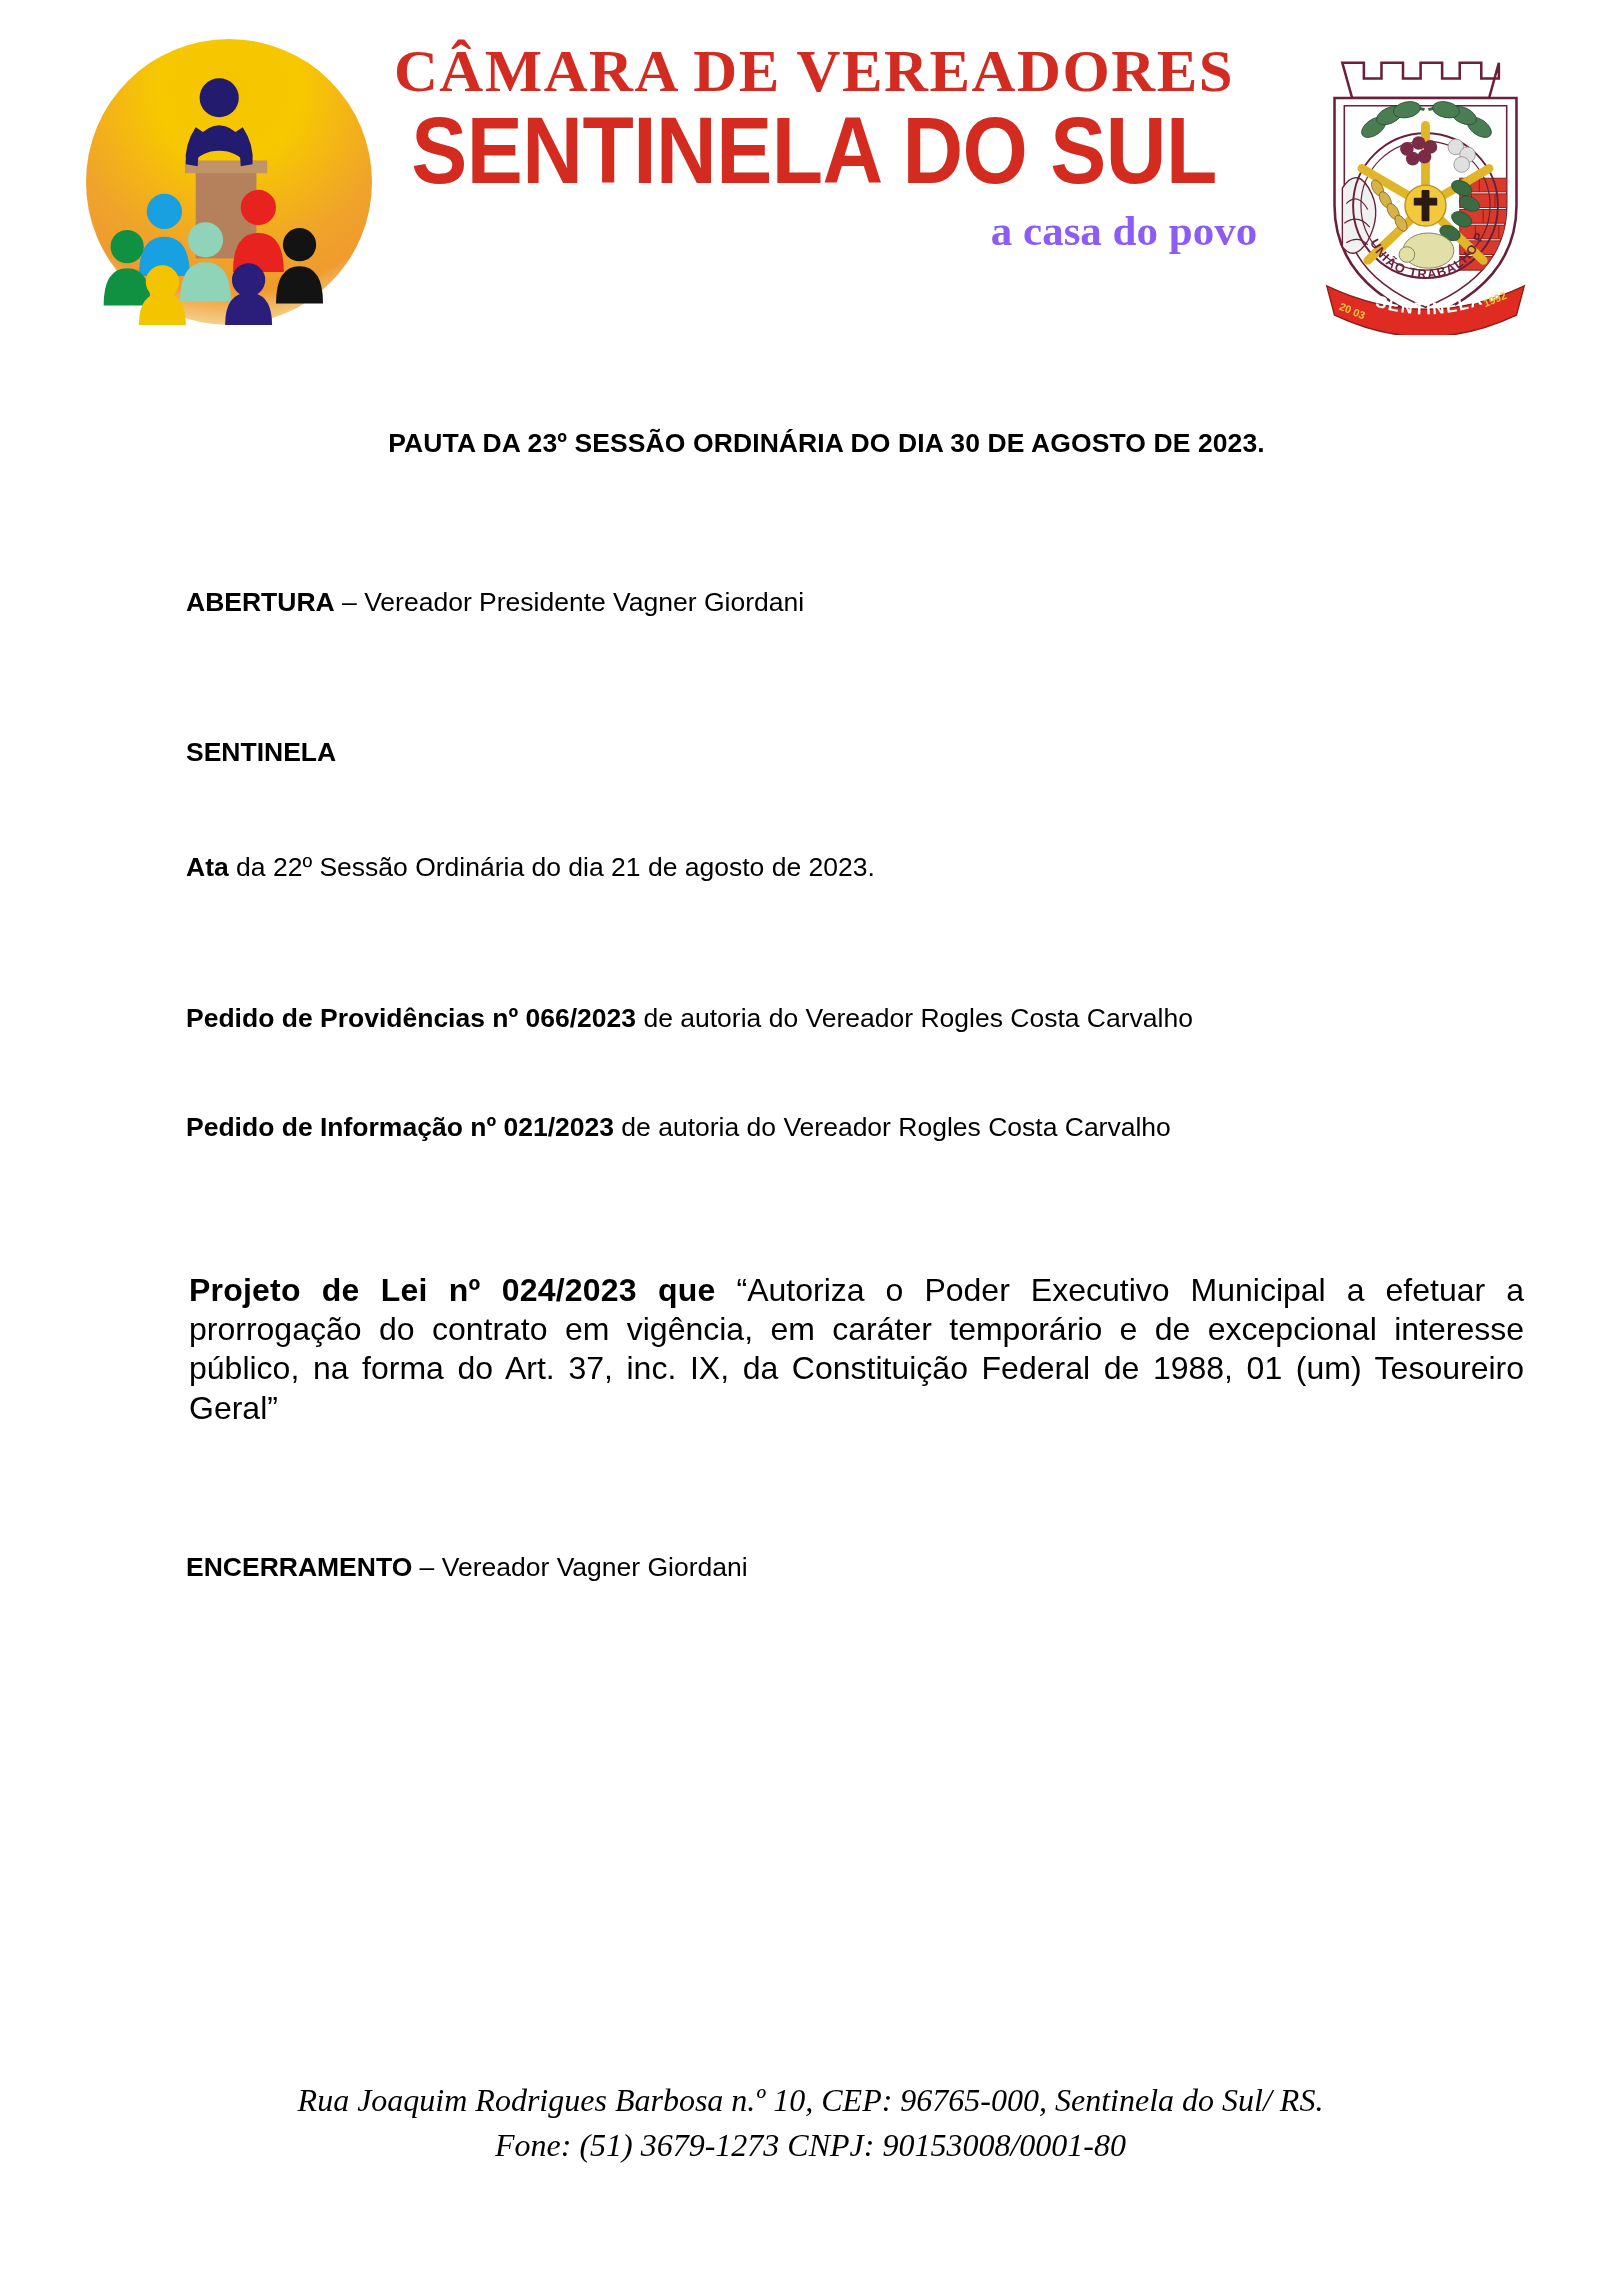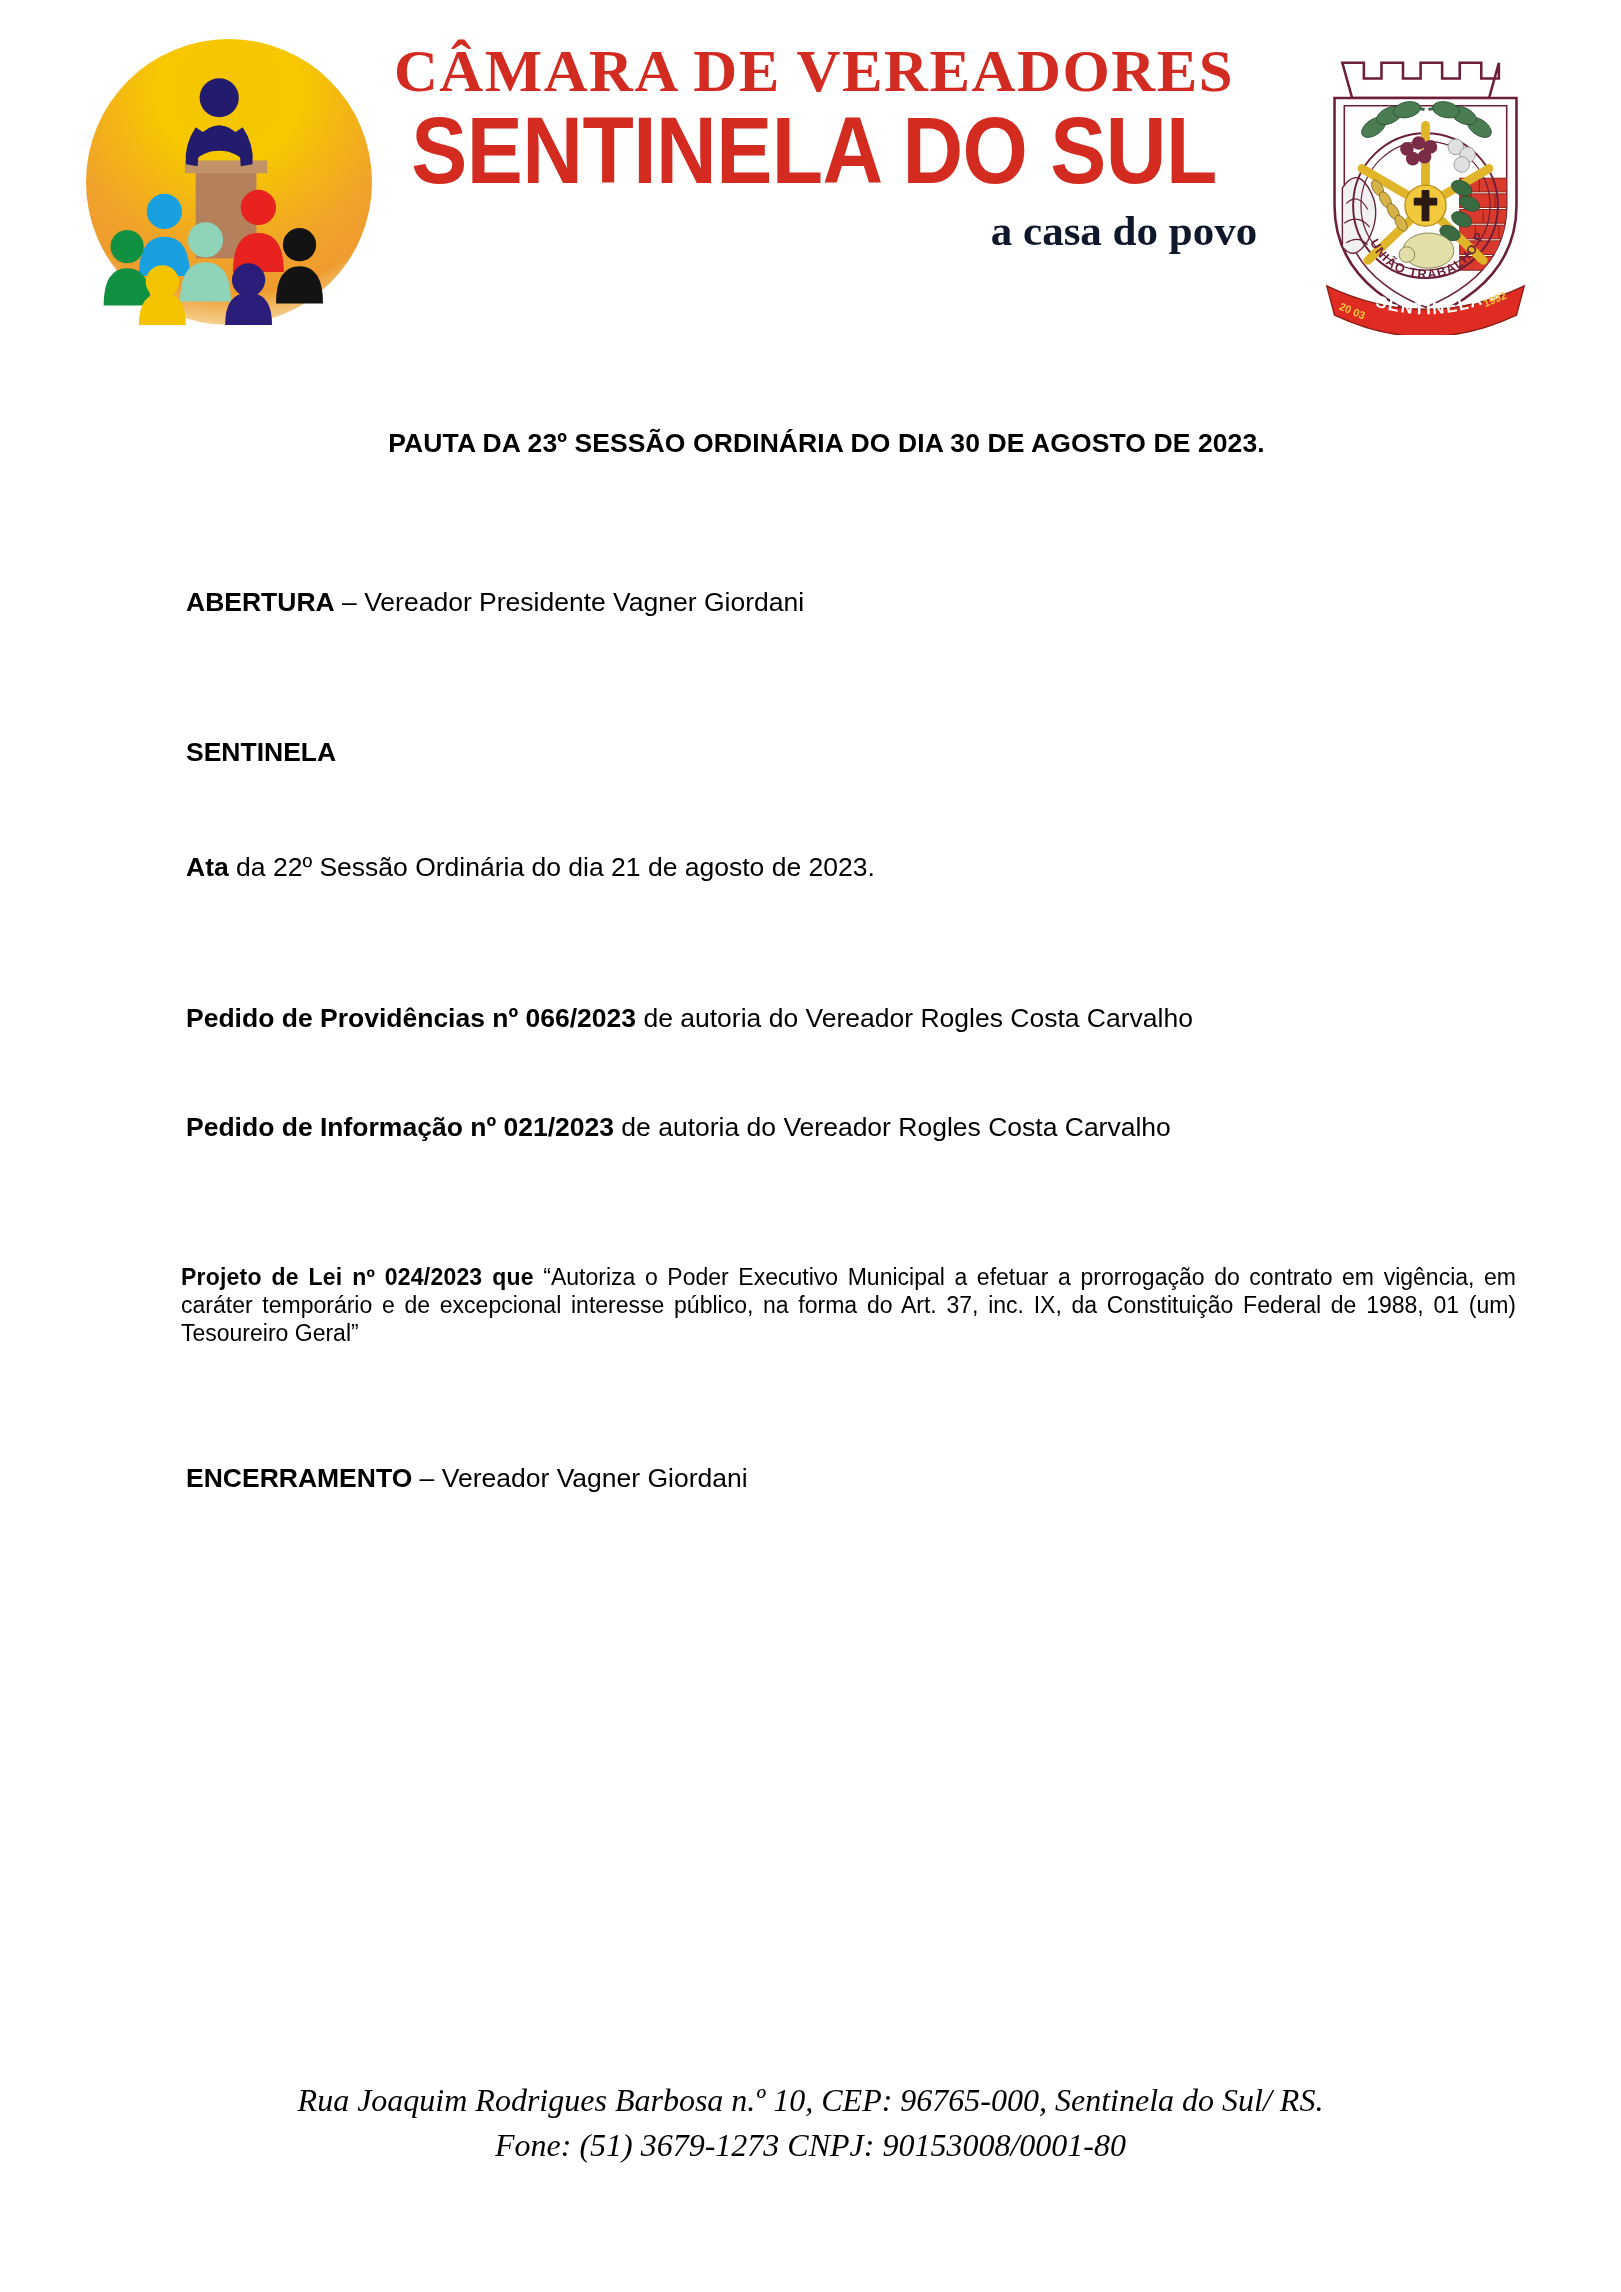--- a/index.html
+++ b/index.html
@@ -78,21 +78,21 @@
     line-height: 1.02;
     margin-top: 2px;
     white-space: nowrap;
     transform: scaleY(1.12);
     transform-origin: top center;
   }
   .wm-line3 {
     font-family: "Liberation Serif", serif;
     font-weight: 700;
     font-size: 43px;
-    color: #0f172a;
+    color: #8b5cf6;
     line-height: 1.1;
     margin-top: 17.6px;
     text-align: right;
     padding-right: 7.8px;
     white-space: nowrap;
   }
 
   
   .coat-of-arms {
     position: absolute;
@@ -132,23 +132,23 @@
   .para b { font-weight: 700; }
 
   .gap-abertura     { height: 92px; }
   .gap-expediente   { height: 56px; }
   .gap-providencias { height: 93px; }
   .gap-informacao   { height: 51px; }
   .gap-projeto      { height: 98px; }
   .gap-encerramento { height: 94px; }
 
   .para-justified {
-    font-size: 23px;
+    font-size: 32px;
     line-height: 1.23;
-    margin: 8px;
+    margin: 16px;
     text-align: justify;
     text-justify: inter-word;
     width: 1335px;
   }
   .para-justified b { font-weight: 700; letter-spacing: 0.2px; }
 
   
   .footer {
     position: absolute;
     left: 0;

